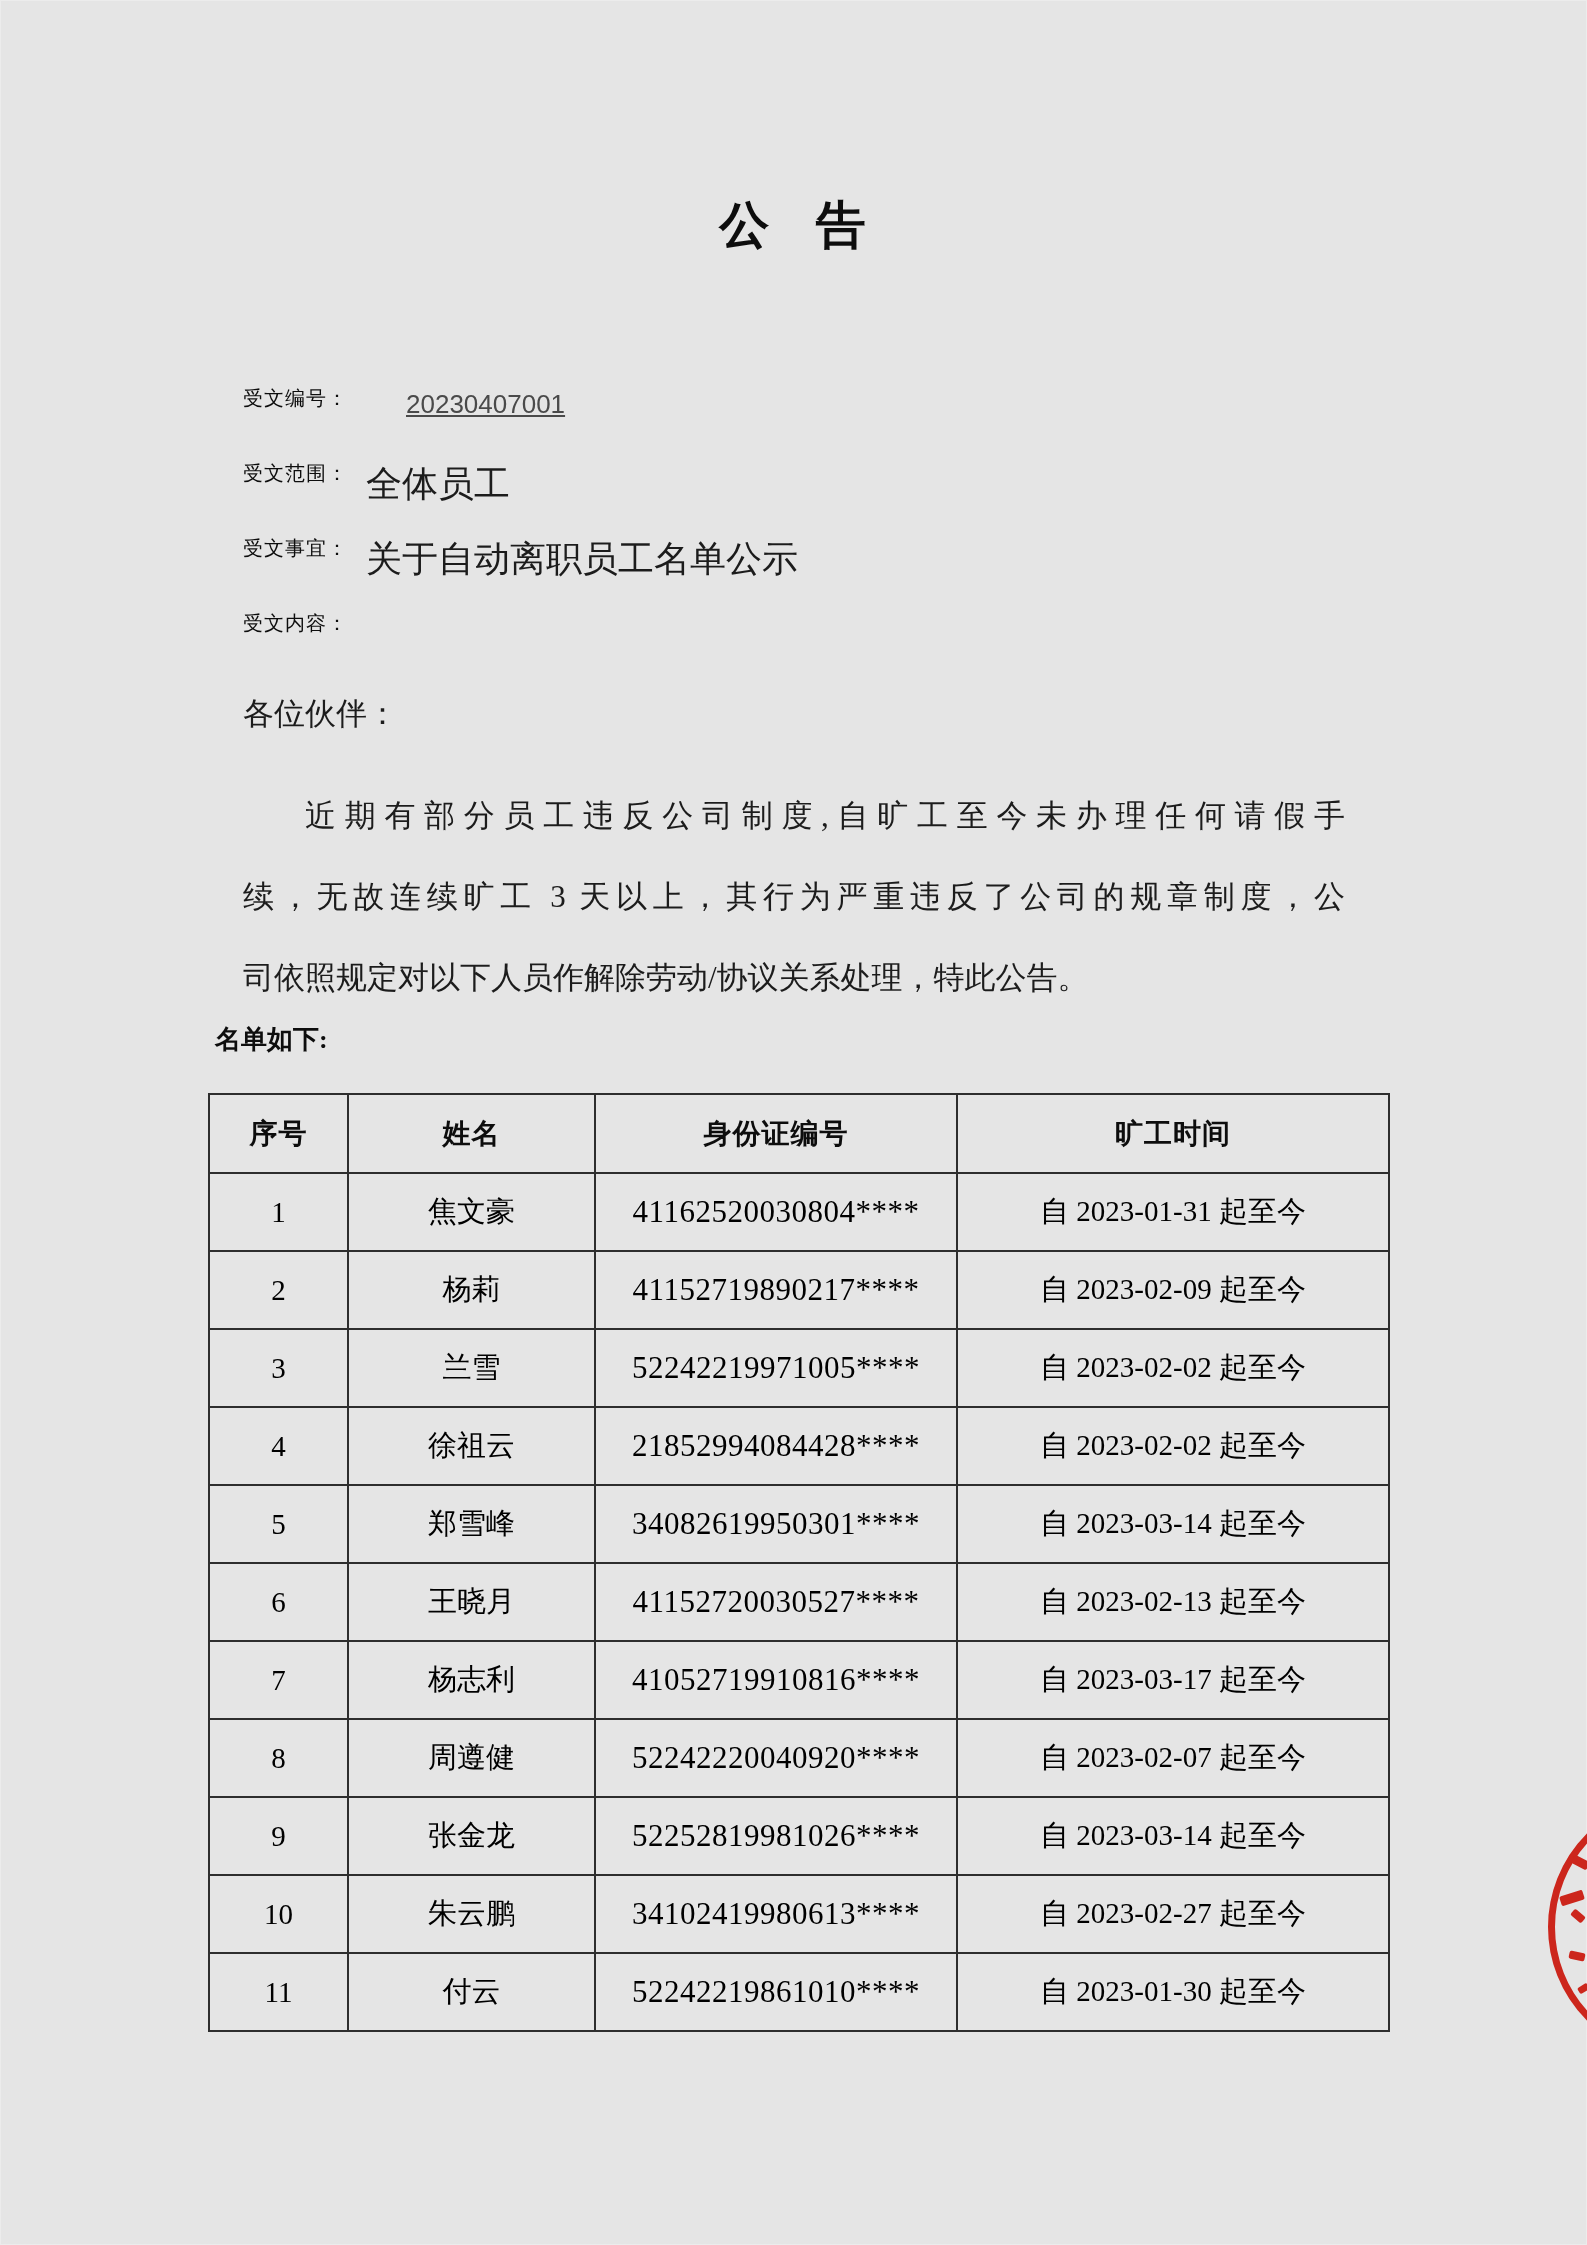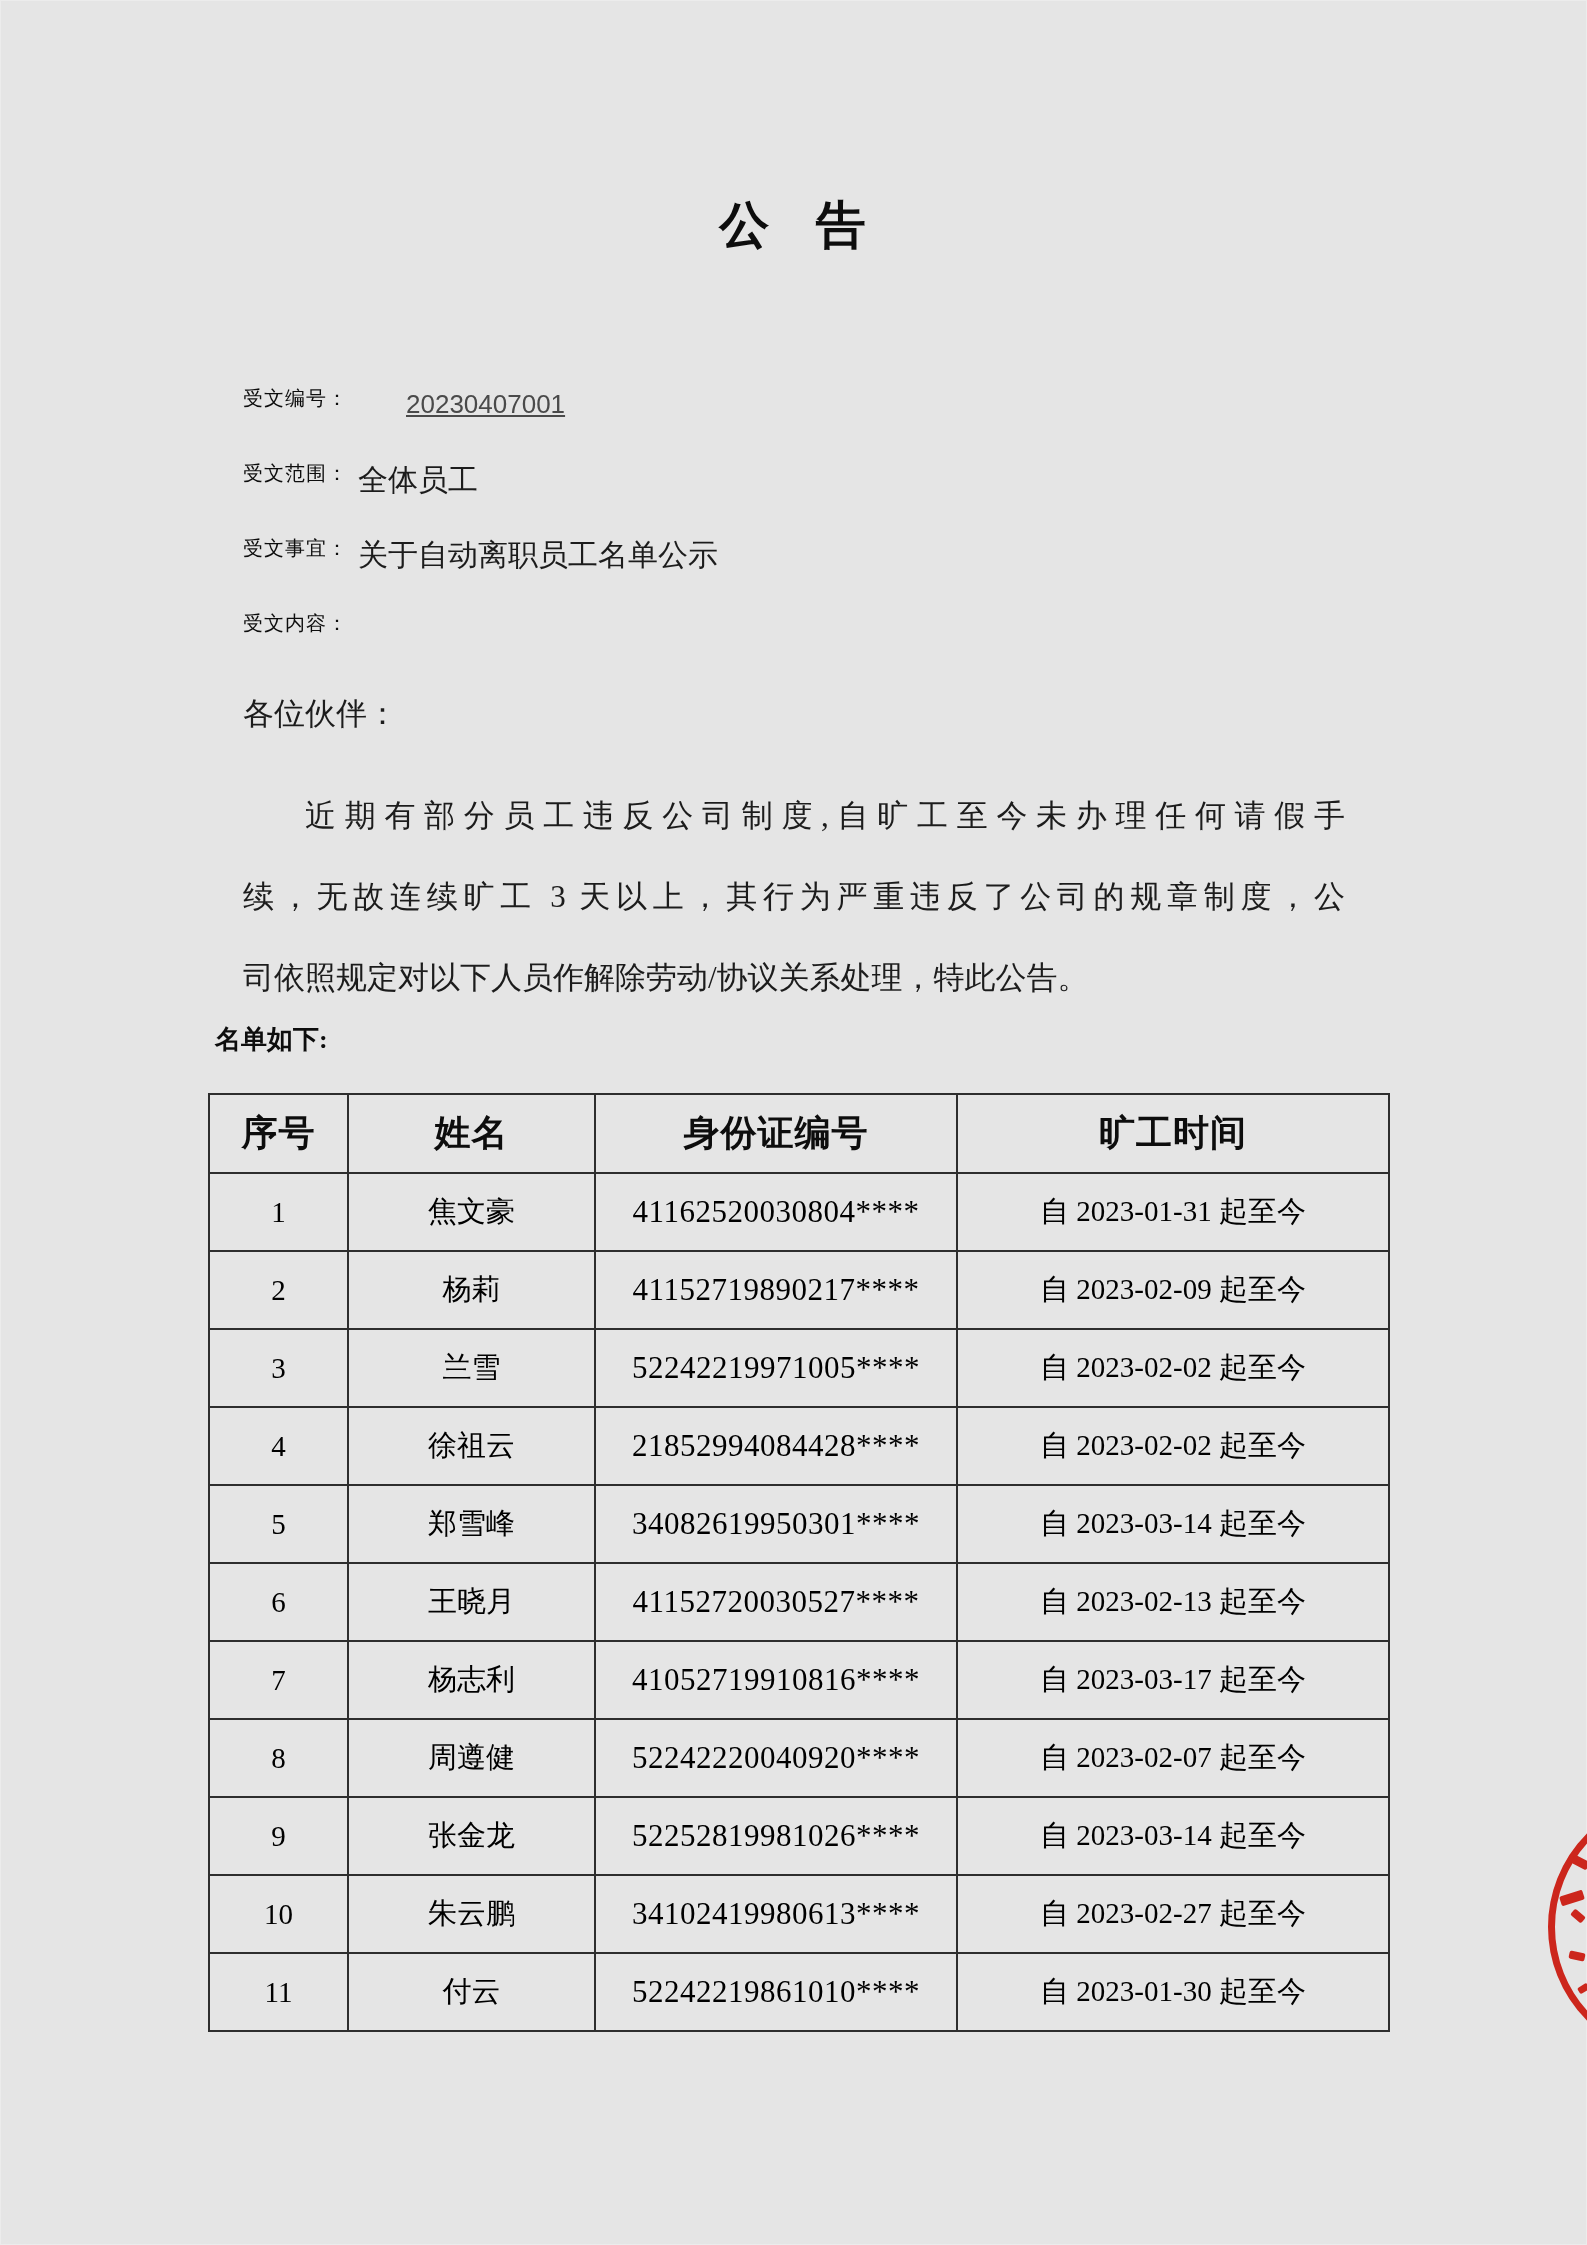--- a/index.html
+++ b/index.html
@@ -20,21 +20,21 @@
     word-spacing:30px;
     letter-spacing:2px;
   }
   .doc-fields{position:absolute;top:385px;left:243px;right:150px;}
   .field-line{height:75px;display:flex;align-items:flex-start;}
   .field-label{
     font-size:20px;font-weight:normal;color:#0d0d0d;
     letter-spacing:1px;white-space:nowrap;
   }
   .field-value{
-    font-size:30px;color:#1c1c1c;margin-left:10px;white-space:nowrap;
+    font-size:36px;color:#1c1c1c;margin-left:18px;white-space:nowrap;
   }
   .field-value-input{
     font-family:"Liberation Sans","DejaVu Sans",sans-serif;
     font-size:26px;color:#4a4a4a;margin-left:58px;margin-top:4px;white-space:nowrap;text-decoration:underline;
   }
   .salutation{
     position:absolute;top:693px;left:243px;
     font-size:31px;color:#1c1c1c;
   }
   .body-block{
@@ -57,21 +57,21 @@
     border-collapse:collapse;
     table-layout:fixed;
     width:1172px;
   }
   .roster th,.roster td{
     border:2px solid #2e2e2e;
     text-align:center;vertical-align:middle;
     padding:0;
     overflow:hidden;white-space:nowrap;
   }
-  .roster th{height:77px;font-size:36px;font-weight:bold;color:#0d0d0d;letter-spacing:1px;}
+  .roster th{height:77px;font-size:28px;font-weight:bold;color:#0d0d0d;letter-spacing:1px;}
   .roster td{height:76px;font-size:29px;color:#000;}
   .roster .c0{width:137px;}
   .roster .c1{width:245px;}
   .roster .c2{width:360px;}
   .roster .c3{width:430px;}
   .roster td.c2{font-size:31px;letter-spacing:0.5px;}
   .roster td.c3{font-size:29px;}
   .page-footer{
     position:absolute;top:2062px;left:0;right:0;
     text-align:center;

